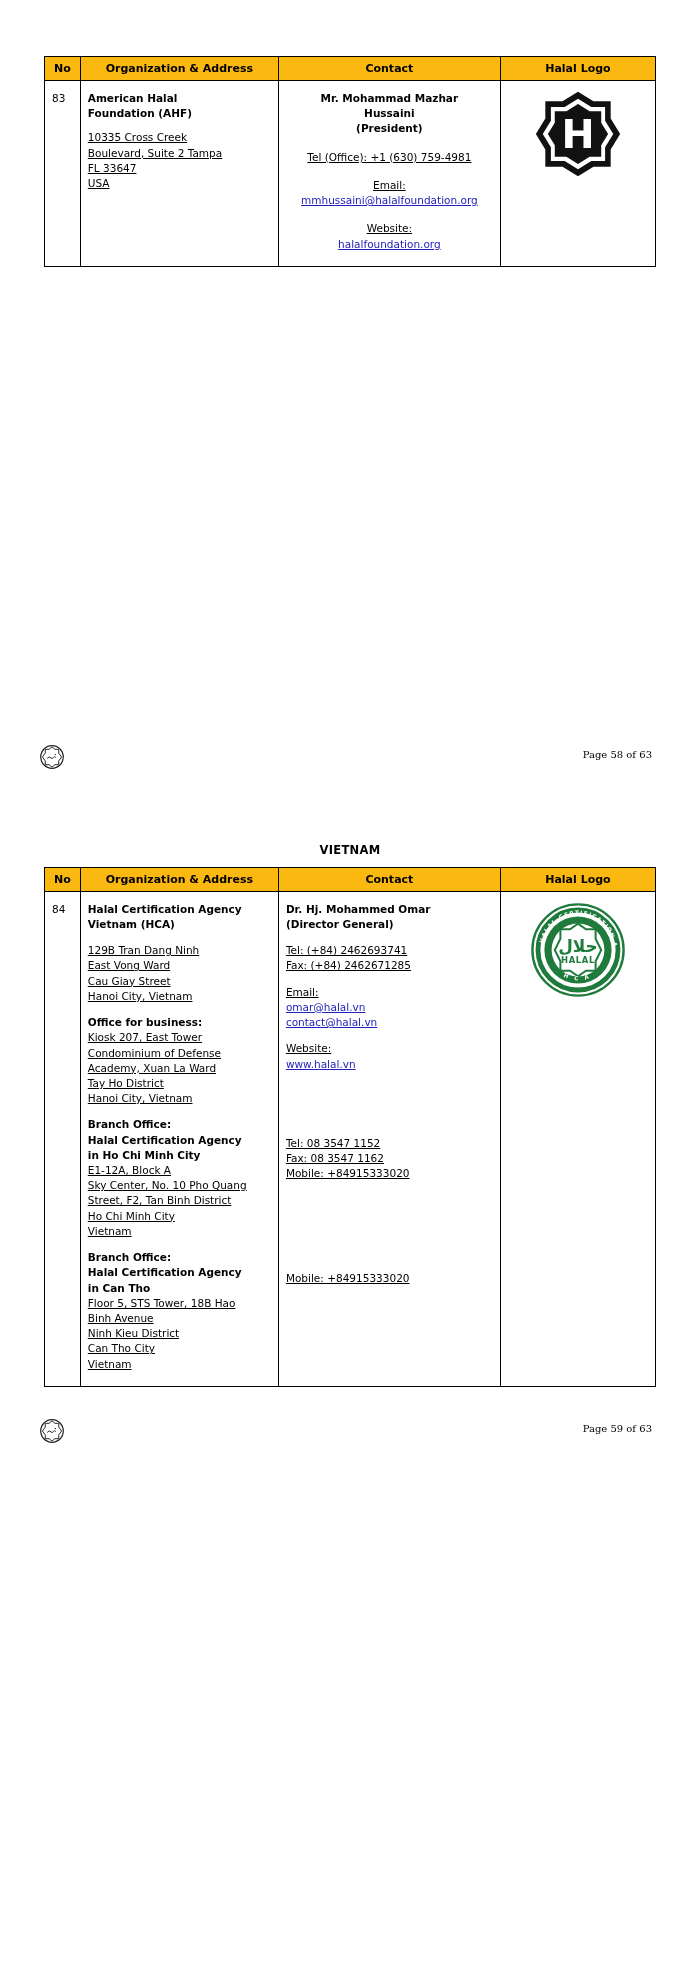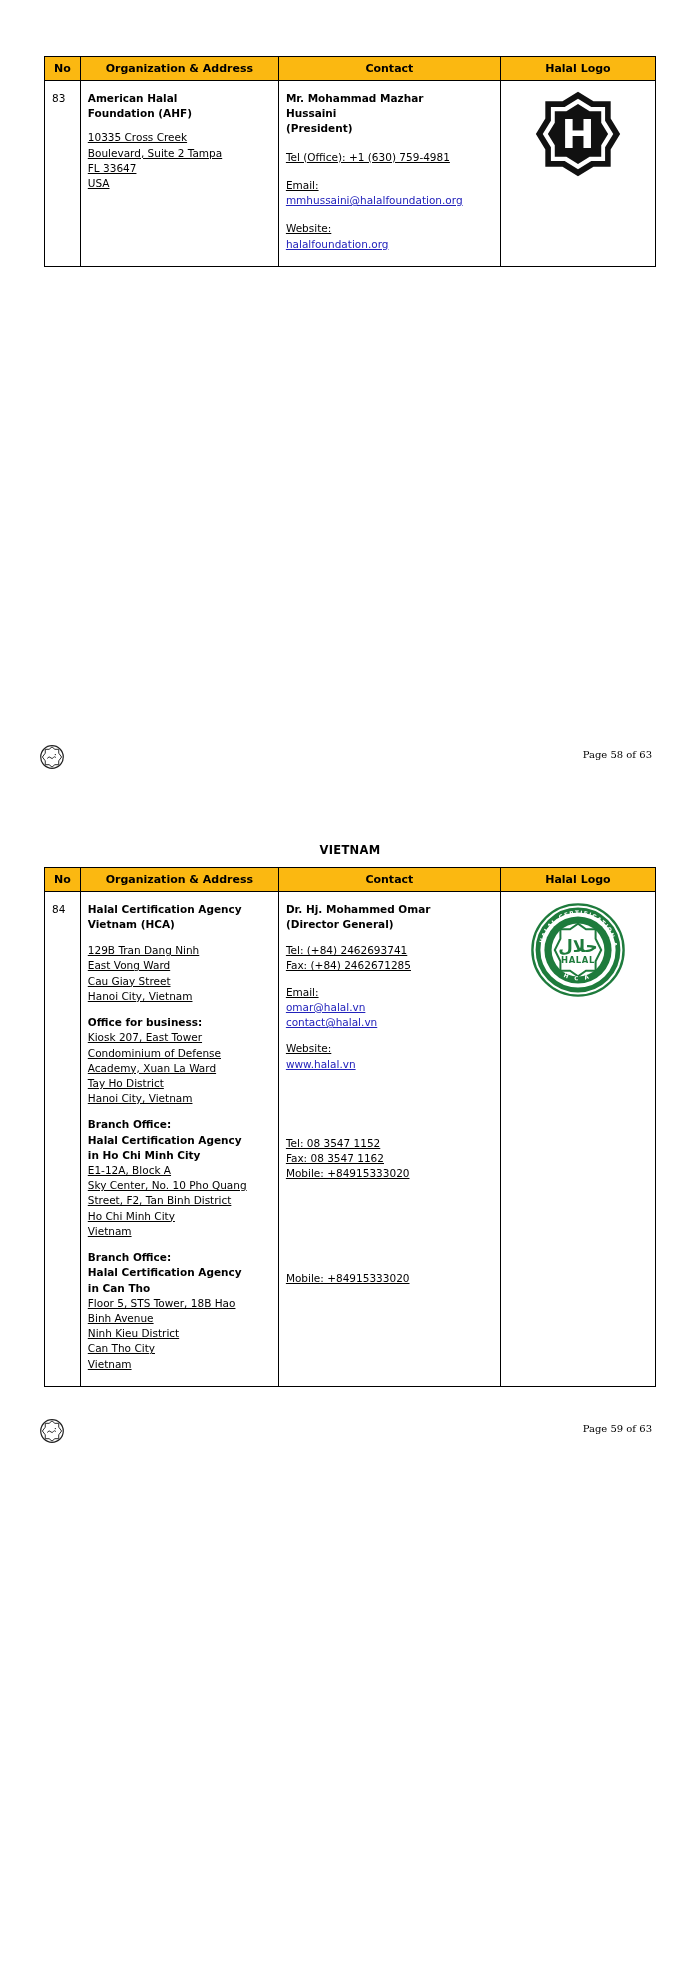--- a/index.html
+++ b/index.html
@@ -80,21 +80,21 @@
   .blank-line { display: block; height: 9px; }
   .txt-line { display: block; white-space: pre-wrap; text-decoration: underline; }
   .lnk {
     color: #2222BB;
     text-decoration: underline;
     display: block;
     word-break: break-all;
   }
   .grp { display: block; }
   .grp + .grp { margin-top: 11px; }
-  .contact-block { display: block; }
+  .contact-block { display: block; text-align: center; }
   .contact-block + .contact-block { margin-top: 13px; }
   .spacer-xl { display: block; height: 64px; }
   .spacer-lg { display: block; height: 38px; }
 
   
   .logo-ahf {
     display: inline-block;
     width: 86px; height: 86px;
     position: relative;
   }

